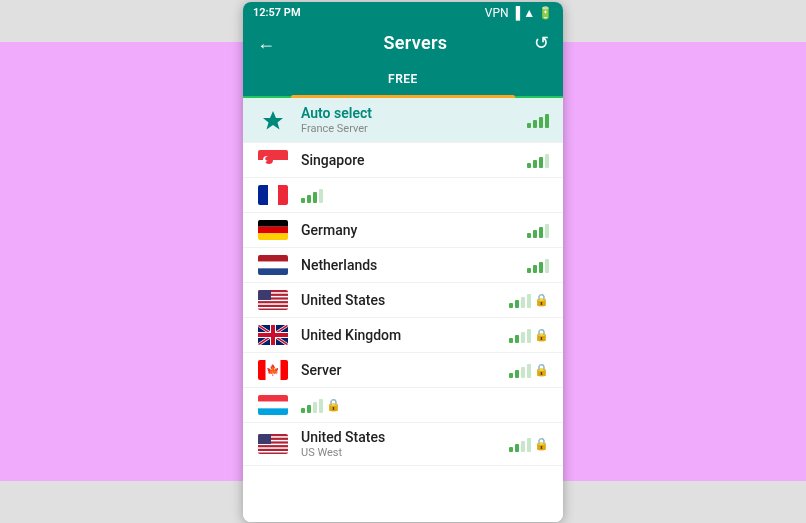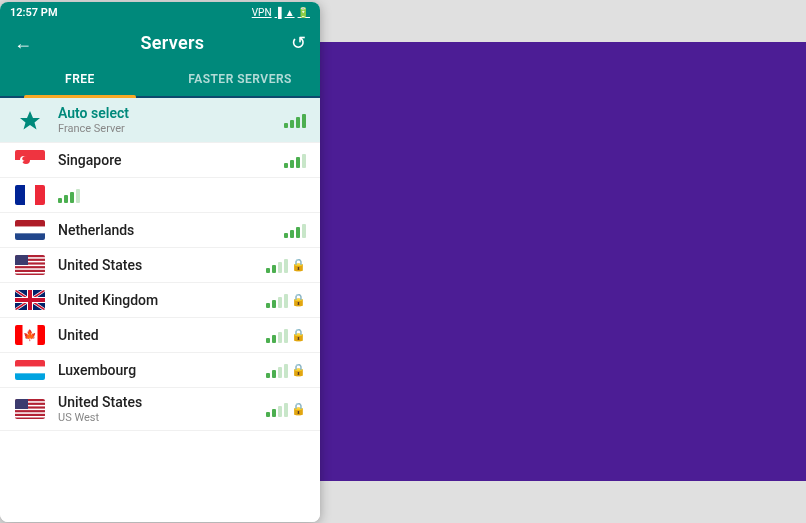--- a/index.html
+++ b/index.html
@@ -8,22 +8,23 @@
       display: flex;
       justify-content: center;
       align-items: center;
       min-height: 100vh;
       font-family: 'Roboto', Arial, sans-serif;
     }
     .phone-frame {
       width: 806px;
       height: 439px;
       display: flex;
-      align-items: center;
-      background: #4c1d95;
+      justify-content: center;
+      align-items: center;
+      background: #f0abfc;
     }
     .app-container {
       width: 320px;
       height: 520px;
       background: #fff;
       border-radius: 8px;
       overflow: hidden;
       display: flex;
       flex-direction: column;
       box-shadow: 0 2px 12px rgba(0,0,0,0.3);
@@ -42,22 +43,21 @@
       font-size: 11px;
       font-weight: 600;
     }
     .status-bar-icons {
       display: flex;
       align-items: center;
       gap: 3px;
     }
     .status-icon {
       color: #fff;
-      font-size: 10px;
-      text-decoration: underline;
+      font-size: 12px;
     }
     
     .header {
       background: #00897b;
       padding: 8px 14px;
       display: flex;
       align-items: center;
       justify-content: space-between;
     }
     .header-title {
@@ -74,21 +74,21 @@
     }
     .header-refresh {
       color: #fff;
       font-size: 18px;
       cursor: pointer;
     }
     
     .tabs {
       background: #00897b;
       display: flex;
-      border-bottom: 2px solid #0c4a6e;
+      border-bottom: 2px solid #22c55e;
     }
     .tab {
       flex: 1;
       text-align: center;
       padding: 10px 0;
       font-size: 12px;
       font-weight: 600;
       color: rgba(255,255,255,0.7);
       cursor: pointer;
       letter-spacing: 0.5px;
@@ -205,23 +205,20 @@
     <div class="header">
       <span class="header-back">←</span>
       <span class="header-title">Servers</span>
       <span class="header-refresh">↺</span>
     </div>
 
     <div class="tabs">
       <div class="tab active">
         <span>FREE</span>
       </div>
-      <div class="tab">
-        <span>FASTER SERVERS</span>
-      </div>
     </div>
 
     <div class="server-list">
 
       <div class="server-item auto-select">
         <div class="auto-icon">
           <svg width="22" height="22" viewBox="0 0 22 22" fill="none">
             <polygon points="11,2 14,9 21,9 15.5,13.5 17.5,20.5 11,16 4.5,20.5 6.5,13.5 1,9 8,9" fill="#00897b"></polygon>
           </svg>
         </div>
@@ -267,20 +264,38 @@
           </svg>
         </div>
         <div class="signal-bars">
           <div class="bar" style="height:5px;"></div>
           <div class="bar" style="height:8px;"></div>
           <div class="bar" style="height:11px;"></div>
           <div class="bar dim" style="height:14px;"></div>
         </div>
       </div>
 
+      <div class="server-item">
+        <div class="flag-container">
+          <svg class="flag" viewBox="0 0 30 20">
+            <rect width="30" height="6.67" fill="#000"></rect>
+            <rect y="6.67" width="30" height="6.67" fill="#dd0000"></rect>
+            <rect y="13.33" width="30" height="6.67" fill="#ffce00"></rect>
+          </svg>
+        </div>
+        <div class="server-info">
+          <div class="server-name">Germany</div>
+        </div>
+        <div class="signal-bars">
+          <div class="bar" style="height:5px;"></div>
+          <div class="bar" style="height:8px;"></div>
+          <div class="bar" style="height:11px;"></div>
+          <div class="bar dim" style="height:14px;"></div>
+        </div>
+      </div>
 
       <div class="server-item">
         <div class="flag-container">
           <svg class="flag" viewBox="0 0 30 20">
             <rect width="30" height="6.67" fill="#ae1c28"></rect>
             <rect y="6.67" width="30" height="6.67" fill="#fff"></rect>
             <rect y="13.33" width="30" height="6.67" fill="#21468b"></rect>
           </svg>
         </div>
         <div class="server-info">
@@ -347,41 +362,38 @@
       <div class="server-item">
         <div class="flag-container">
           <svg class="flag" viewBox="0 0 30 20">
             <rect width="30" height="20" fill="#fff"></rect>
             <rect width="7.5" height="20" fill="#ff0000"></rect>
             <rect x="22.5" width="7.5" height="20" fill="#ff0000"></rect>
             <text x="15" y="14" text-anchor="middle" font-size="11" fill="#ff0000">🍁</text>
           </svg>
         </div>
         <div class="server-info">
-          <div class="server-name">United</div>
+          <div class="server-name">Server</div>
         </div>
         <div class="signal-bars">
           <div class="bar" style="height:5px;"></div>
           <div class="bar" style="height:8px;"></div>
           <div class="bar dim" style="height:11px;"></div>
           <div class="bar dim" style="height:14px;"></div>
         </div>
         <span style="font-size:12px;color:#bbb;margin-left:3px;">🔒</span>
       </div>
 
       <div class="server-item">
         <div class="flag-container">
           <svg class="flag" viewBox="0 0 30 20">
             <rect width="30" height="6.67" fill="#ef3340"></rect>
             <rect y="6.67" width="30" height="6.67" fill="#fff"></rect>
             <rect y="13.33" width="30" height="6.67" fill="#00a3e0"></rect>
           </svg>
-        </div>
-        <div class="server-info">
-          <div class="server-name">Luxembourg</div>
         </div>
         <div class="signal-bars">
           <div class="bar" style="height:5px;"></div>
           <div class="bar" style="height:8px;"></div>
           <div class="bar dim" style="height:11px;"></div>
           <div class="bar dim" style="height:14px;"></div>
         </div>
         <span style="font-size:12px;color:#bbb;margin-left:3px;">🔒</span>
       </div>
 

